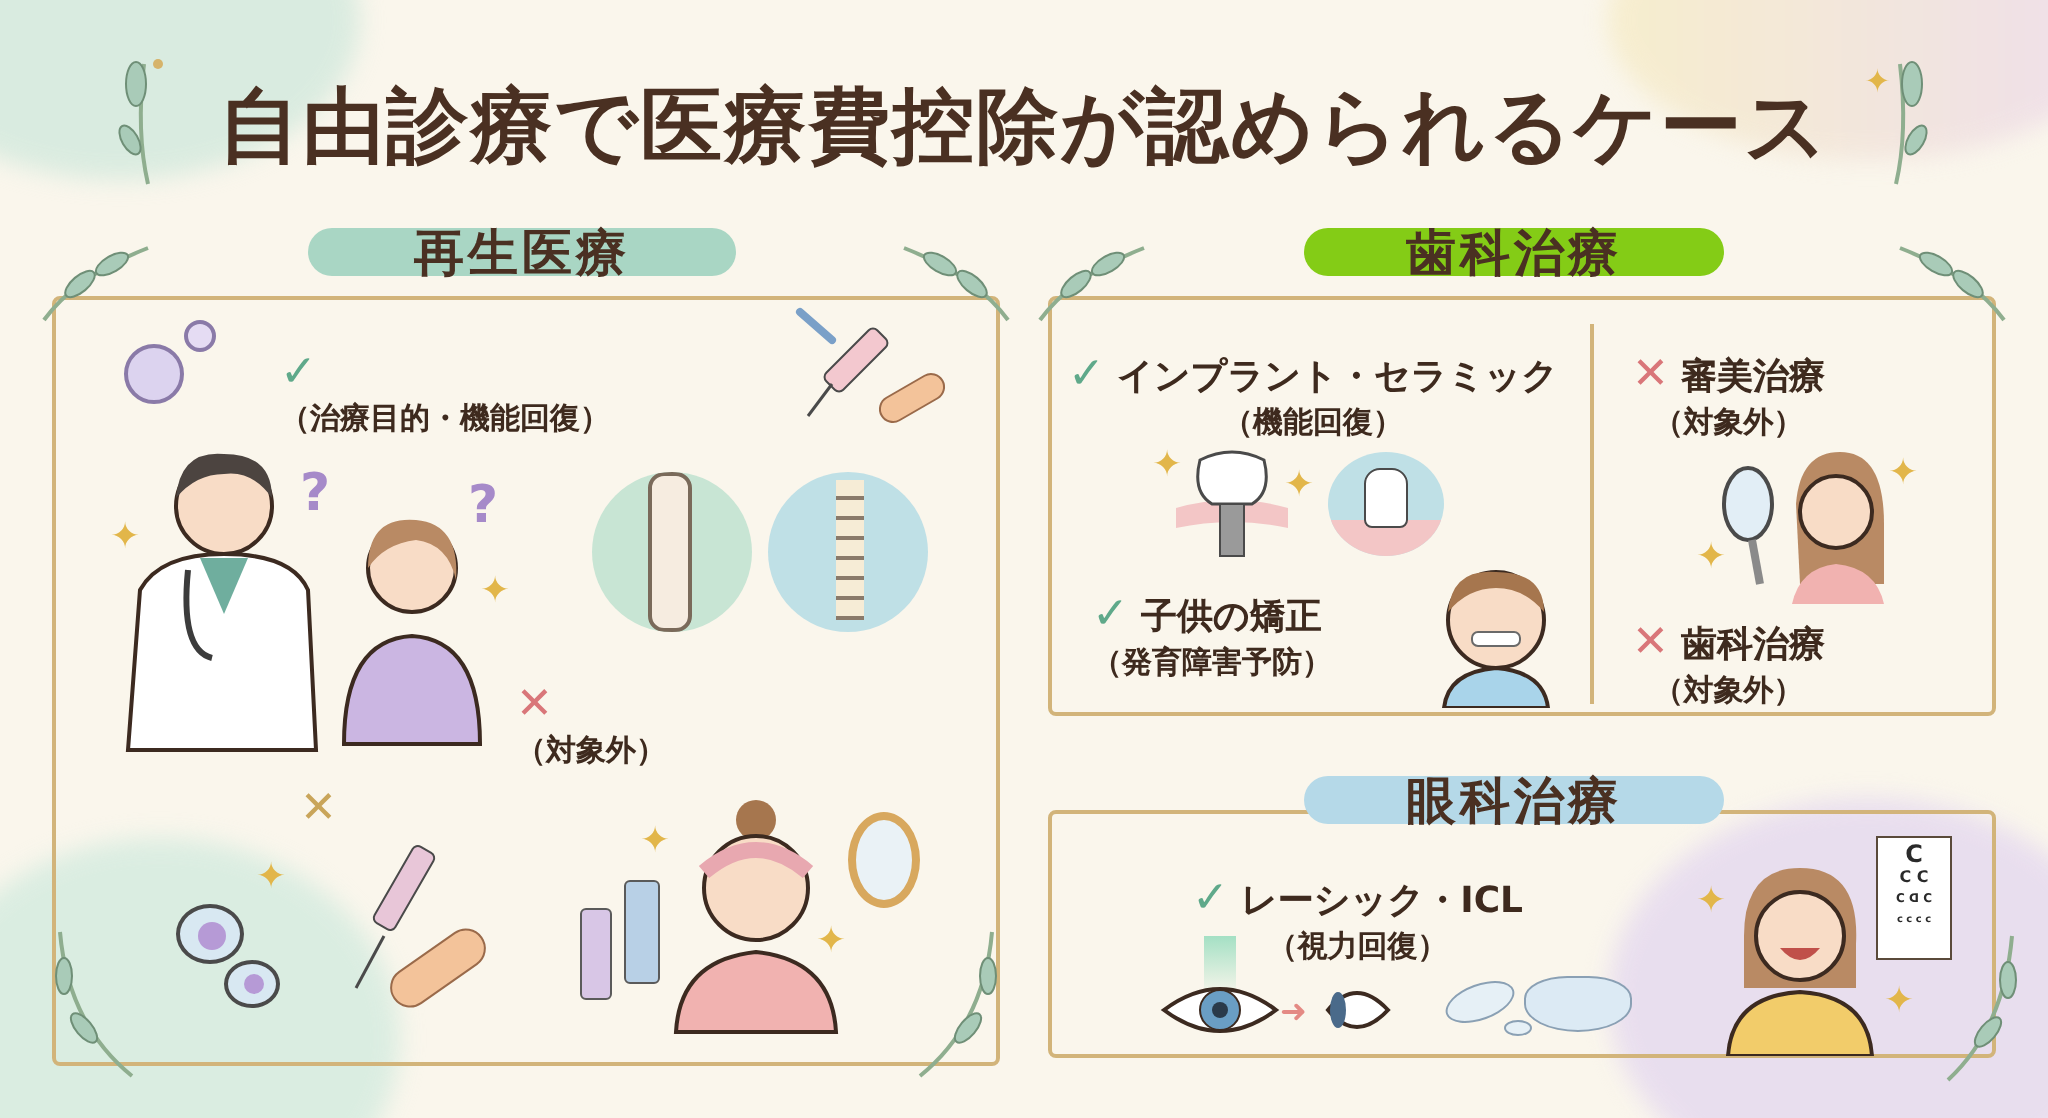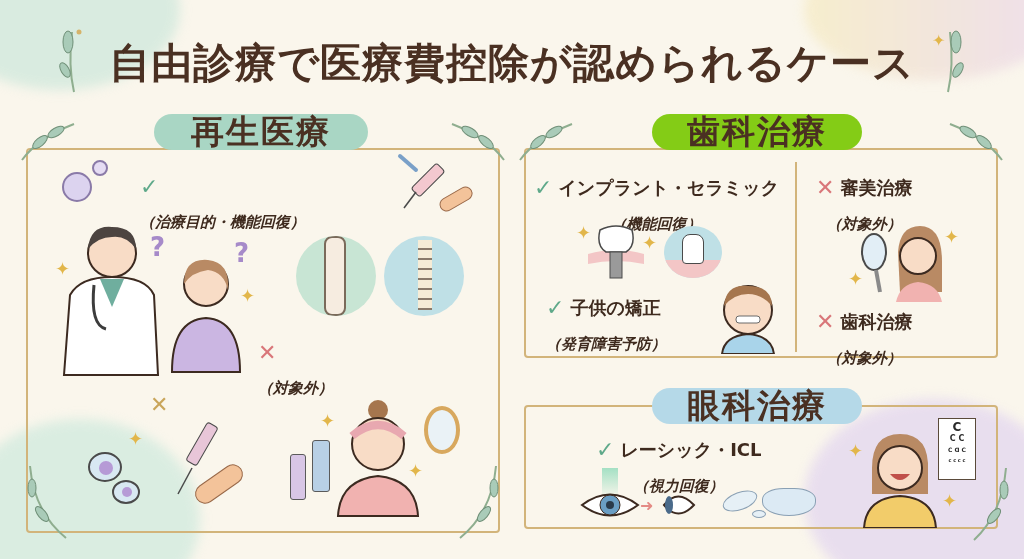--- a/index.html
+++ b/index.html
@@ -21,31 +21,31 @@
     font-size: 41px; font-weight: bold; color: #4a3022; letter-spacing: 1px;
   }
   .title-leaf { position: absolute; top: 26px; }
 
   .panel { position: absolute; border: 2px solid #d2b47a; border-radius: 4px; }
   .panel.regen { left: 26px; top: 148px; width: 474px; height: 385px; }
   .panel.dental { left: 524px; top: 148px; width: 474px; height: 210px; }
   .panel.eye { left: 524px; top: 405px; width: 474px; height: 124px; }
 
   .pill {
-    position: absolute; height: 36px; border-radius: 19px;
-    font-size: 33px; font-weight: bold; color: #4a3022;
+    position: absolute; height: 24px; border-radius: 19px;
+    font-size: 25px; font-weight: bold; color: #4a3022;
     display: flex; align-items: center; justify-content: center; letter-spacing: 2px;
   }
   .pill.green { left: 154px; top: 114px; width: 214px; background: #a9d6c4; }
   .pill.purple { left: 652px; top: 114px; width: 210px; background: #84cc16; }
   .pill.blue { left: 652px; top: 388px; width: 210px; background: #b5d9e8; }
 
   .item { position: absolute; text-align: center; }
   .item .main { font-size: 18px; font-weight: bold; color: #3e2a1e; white-space: nowrap; display: flex; align-items: center; gap: 6px; }
-  .item .sub { font-size: 15px; font-weight: bold; color: #3e2a1e; margin-top: 15px; font-style: italic; }
+  .item .sub { font-size: 15px; font-weight: bold; color: #3e2a1e; margin-top: 2px; }
   .mark { font-size: 22px; font-weight: bold; line-height: 1; }
   .mark.ok { color: #5fa98a; }
   .mark.ng { color: #d97679; }
 
   .divider-v { position: absolute; left: 795px; top: 162px; width: 2px; height: 190px; background: #d2b47a; }
 
   .illus { position: absolute; }
   .circle { border-radius: 50%; position: absolute; }
   .sparkle { position: absolute; color: #e2b64a; font-size: 18px; }
   .qm { position: absolute; color: #a68ac9; font-size: 26px; font-weight: bold; }

